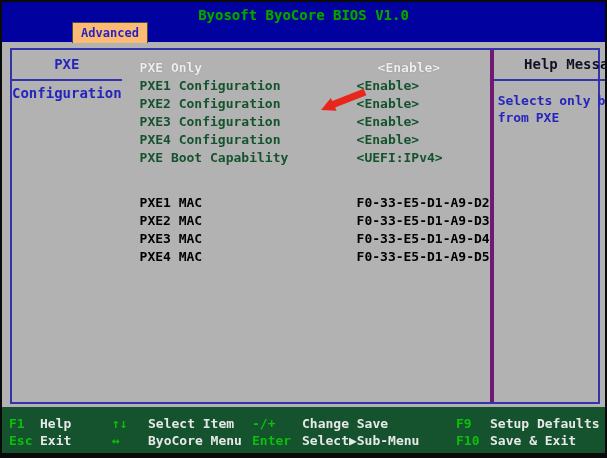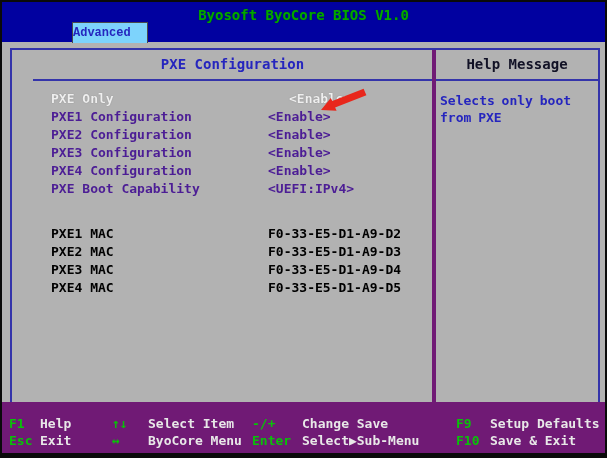--- a/index.html
+++ b/index.html
@@ -23,72 +23,71 @@
     position:absolute;left:0;right:0;top:5px;
     text-align:center;
     color:#00a600;
     font-size:14px;
     letter-spacing:0px;
     text-shadow:0 0 1px #004d00;
   }
   .tab{
     position:absolute;left:70px;top:20px;
     width:74px;height:20px;
-    background:#7dd3fc;
+    background:#fdba74;
     border:1px solid #4a4a4a;
     border-bottom:none;
     color:#2525be;
     font-size:12px;
     line-height:20px;
-    text-align:left;
-    font-family:Liberation Mono, monospace;
+    text-align:center;
   }
   
   .panel{
     position:absolute;left:8px;top:46px;
     width:590px;height:356px;
     box-sizing:border-box;
     border:2px solid #3434aa;
     display:flex;
   }
-  .col-left{flex:1 1 auto;display:flex;flex-direction:column;padding-left:21px;}
+  .col-left{flex:1 1 auto;display:flex;}
   .col-right{flex:0 0 166px;box-sizing:border-box;border-left:4px solid #701a75;display:flex;flex-direction:column;}
   .col-header{
     height:29px;line-height:29px;
     box-sizing:content-box;
     border-bottom:2px solid #3434aa;
     text-align:center;
     font-size:14px;
     color:#2525be;
   }
   .col-right .col-header{color:#121226;}
   .items{padding-top:9px;}
-  .row{display:flex;height:18px;line-height:18px;font-size:13px;color:#4c1d95;}
+  .row{display:flex;height:18px;line-height:18px;font-size:13px;color:#14532d;}
   .row .lbl{margin-left:18px;width:217px;white-space:pre;}
   .row .val{white-space:pre;}
   .row.selected{color:#efefef;text-shadow:0 0 1px #777;gap:21px;}
   .row.dim{color:#000000;}
   .spacer{height:27px;}
   .help-text{
     padding:11px 2px 0 4px;
     font-size:13px;line-height:17px;
     color:#2525be;
     word-spacing:-1px;
   }
   
   .arrow{position:absolute;left:317px;top:84px;}
   
   .keybar{
     position:absolute;left:0;right:0;bottom:0;height:38px;
-    background:#701a75;
+    background:#14532d;
     display:grid;
     grid-template-columns:110px 140px 196px 1fr;
     grid-template-rows:17px 17px;
     grid-auto-flow:row;
-    padding-top:13px;
+    padding-top:8px;
     font-size:13px;
   }
   .cell{display:flex;line-height:17px;white-space:pre;}
   .key{color:#0ac00a;display:inline-block;}
   .klabel{color:#e8e8e8;}
   .c1 .key{margin-left:7px;min-width:31px;}
   .c2 .key{min-width:36px;}
   .c3 .key{min-width:50px;}
   .c4 .key{margin-left:8px;min-width:34px;}
 </style>

